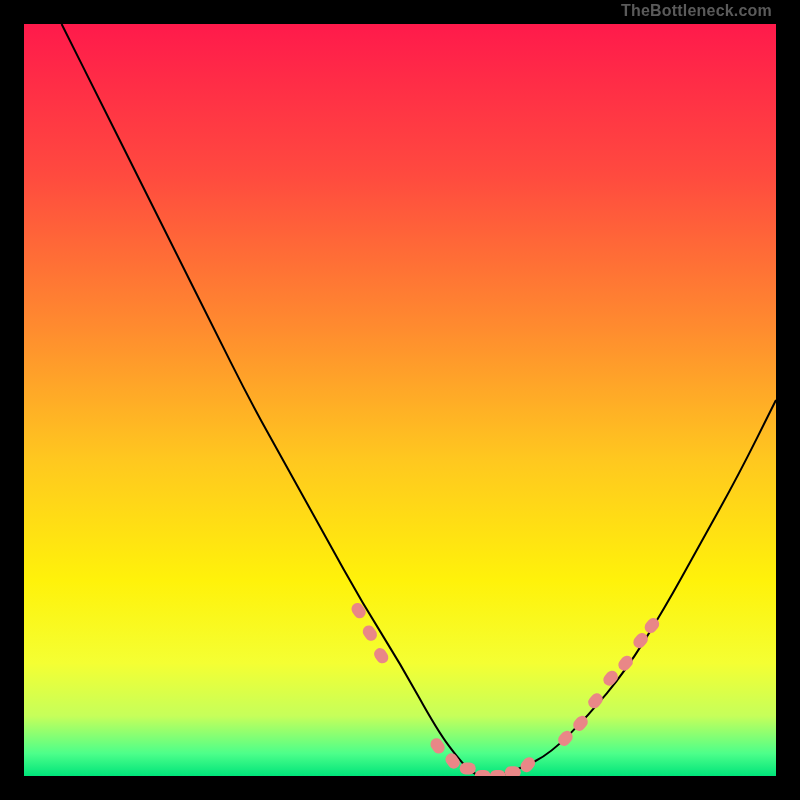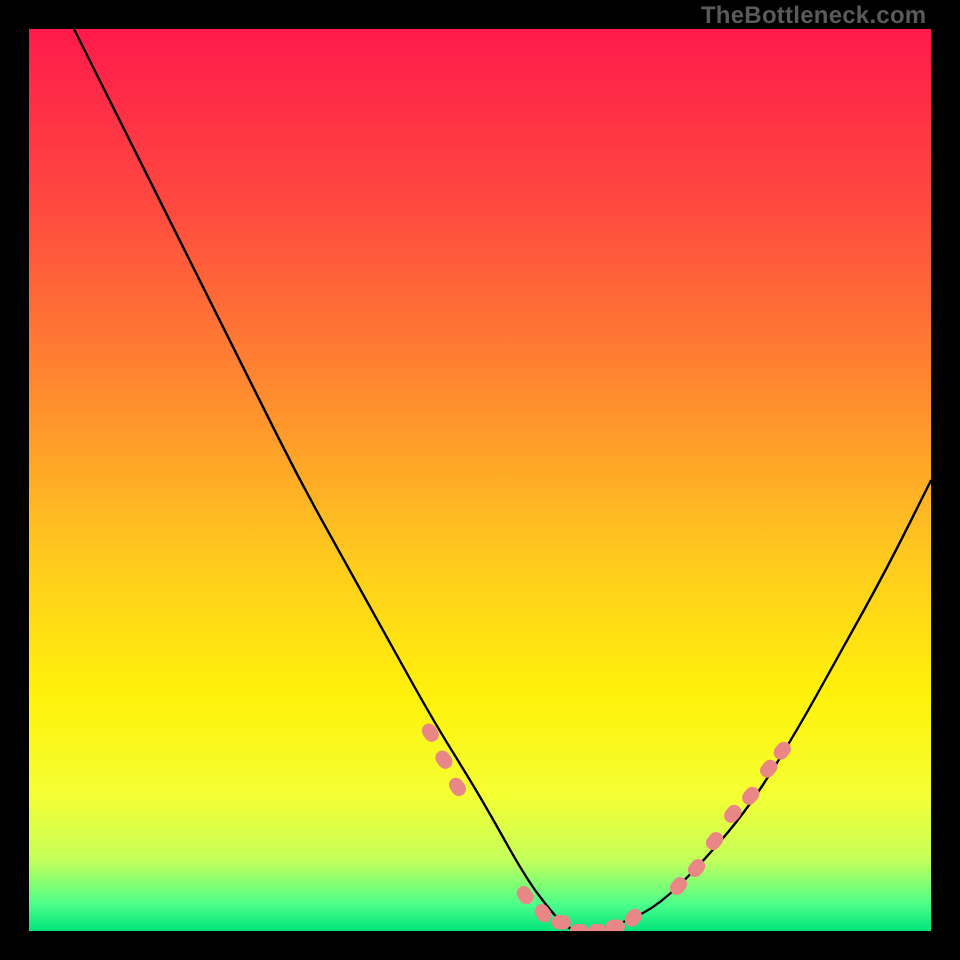--- a/index.html
+++ b/index.html
@@ -27,21 +27,21 @@
     overflow: hidden;
   }
   .gradient {
     position: absolute;
     left: 0; top: 0; right: 0; bottom: 0;
   }
   .watermark {
     position: absolute;
     top: 2px;
     right: 28px;
-    font-size: 20px;
+    font-size: 16px;
     font-weight: 600;
     color: #5a5a5a;
     letter-spacing: 0.2px;
   }
   svg.curve {
     position: absolute;
     left: 0; top: 0;
   }
 </style>
 </head>

